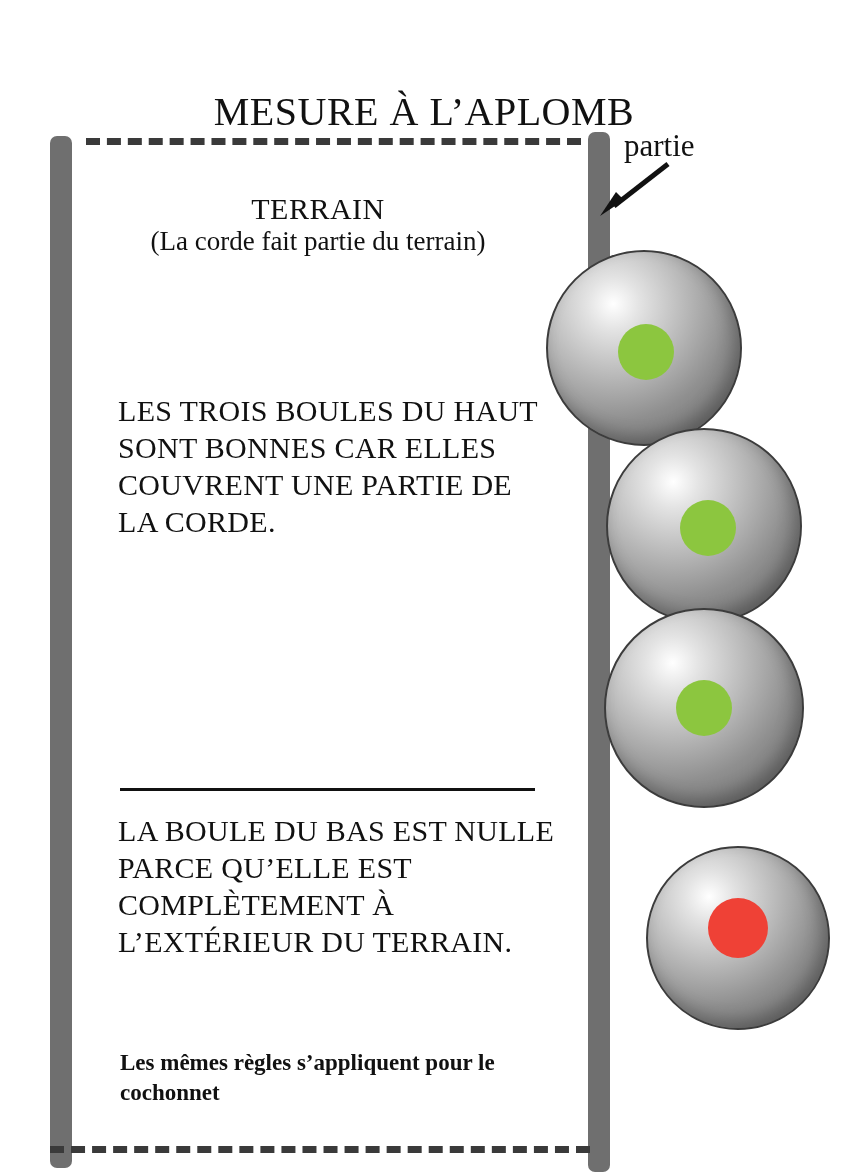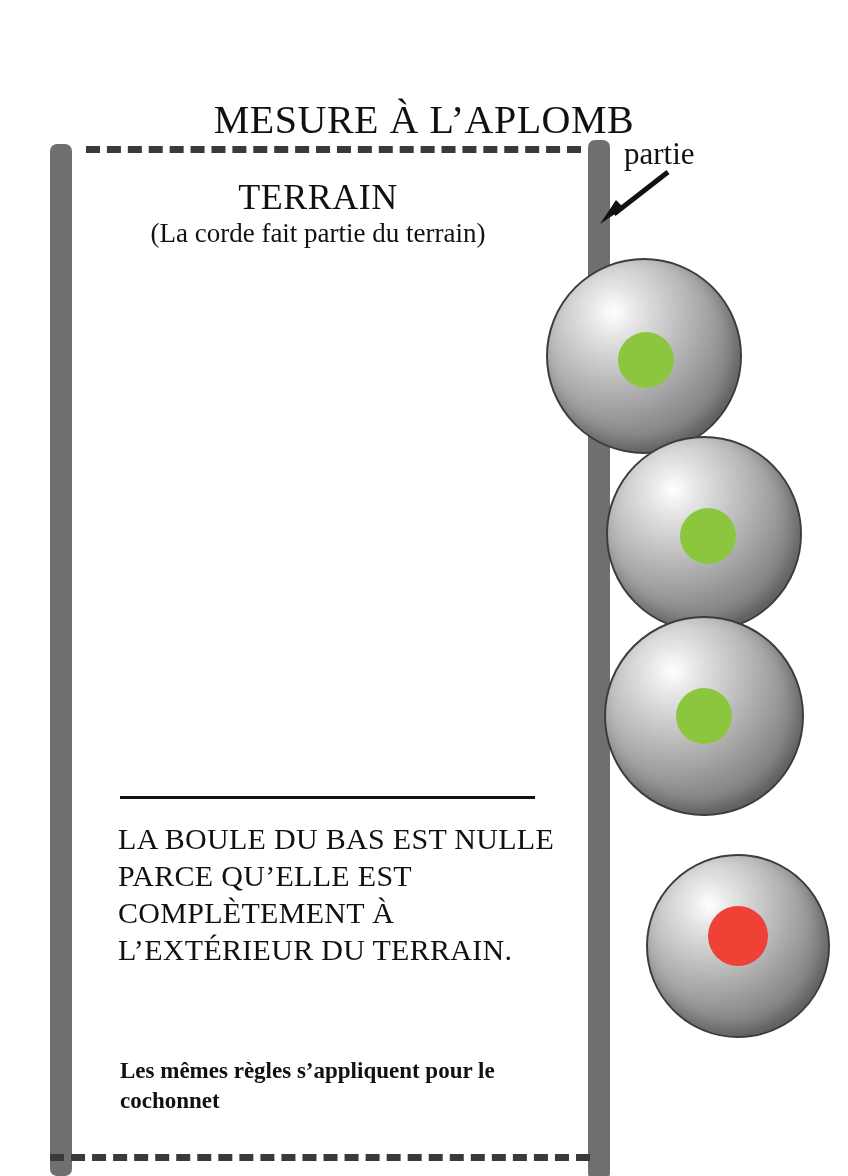--- a/index.html
+++ b/index.html
@@ -1,18 +1,18 @@
 <!DOCTYPE html>
 <html><head>
 <meta charset="utf-8">
 <style>
   html,body{margin:0;padding:0;background:#ffffff;}
   body{width:848px;height:1176px;font-family:"Liberation Serif",serif;color:#111;position:relative;overflow:hidden;}
 
-  .page{position:absolute;left:0;top:8px;width:848px;height:880px;background:#ffffff;}
+  .page{position:absolute;left:0;top:0;width:848px;height:880px;background:#ffffff;}
 
   
   .frame{position:absolute;left:28px;top:28px;width:792px;height:1148px;background:#ffffff;}
 
   .title{
     position:absolute;left:0;top:60px;width:792px;text-align:center;
     font-size:40px;letter-spacing:.5px;color:#111;font-family:"Liberation Serif",serif;
   }
 
   
@@ -23,21 +23,21 @@
   
   .dash{position:absolute;height:0;border-top:7px dashed #3a3a3a;}
   .dash-top{left:58px;top:110px;width:495px;}
   .dash-bottom{left:22px;top:1118px;width:540px;}
 
   
   .corde-label{position:absolute;left:596px;top:100px;font-size:31px;color:#111;}
   .arrow{position:absolute;left:566px;top:130px;width:80px;height:60px;}
 
   .terrain-block{position:absolute;left:40px;top:140px;width:500px;text-align:center;}
-  .terrain-title{font-size:36px;letter-spacing:.5px;}
+  .terrain-title{font-size:30px;letter-spacing:.5px;margin-top:24px;}
   .terrain-sub{font-size:27px;}
 
   .para{position:absolute;font-size:30px;line-height:1.23;letter-spacing:.3px;}
   .para-good{left:90px;top:365px;width:440px;}
   .para-bad{left:90px;top:785px;width:460px;}
 
   .rule{position:absolute;left:92px;top:760px;width:415px;height:0;border-top:3px solid #111;}
 
   .note{position:absolute;left:92px;top:1020px;width:470px;font-size:23px;font-weight:bold;line-height:1.3;}
 
@@ -79,20 +79,21 @@
     <svg class="arrow" viewBox="0 0 80 60">
       <line x1="74" y1="6" x2="20" y2="48" stroke="#111" stroke-width="5"></line>
       <polygon points="6,58 30,42 22,34" fill="#111"></polygon>
     </svg>
 
     <div class="terrain-block">
       <div class="terrain-title">TERRAIN</div>
       <div class="terrain-sub">(La corde fait partie du terrain)</div>
     </div>
 
+    <div class="para para-good">LES TROIS BOULES DU HAUT SONT BONNES CAR ELLES COUVRENT UNE PARTIE DE LA CORDE.</div>
 
     <div class="rule"></div>
 
     <div class="para para-bad">LA BOULE DU BAS EST NULLE PARCE QU’ELLE EST COMPLÈTEMENT À L’EXTÉRIEUR DU TERRAIN.</div>
 
     <div class="note">Les mêmes règles s’appliquent pour le cochonnet</div>
 
     <div class="boule b1">
       <div class="dot green"></div>
     </div>

